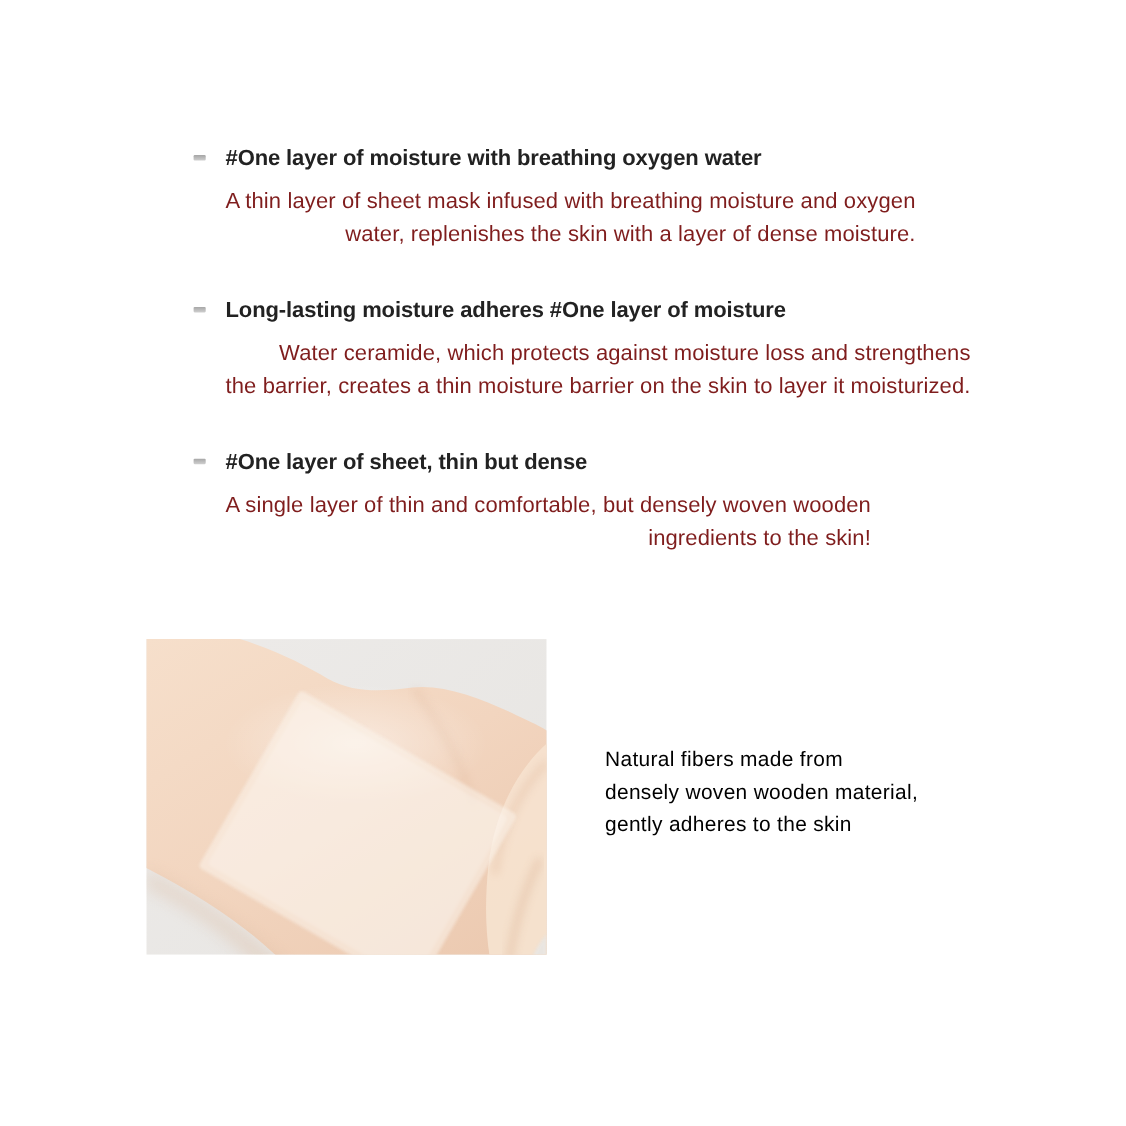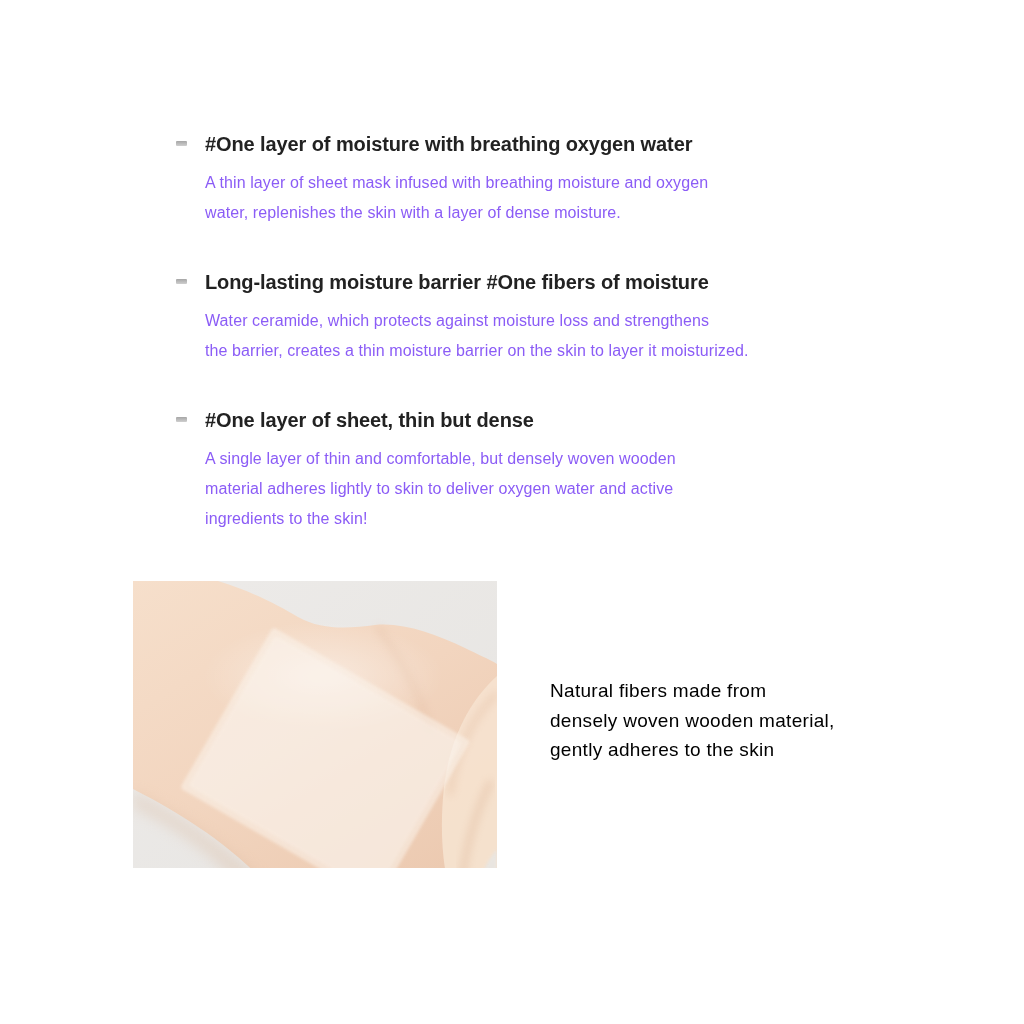--- a/index.html
+++ b/index.html
@@ -24,22 +24,22 @@
     background:linear-gradient(#a6a6a6, #cfcfcf);
     border-radius:1px;
   }
   .section-content { margin-left:30px; }
   .heading {
     font-size:20px; font-weight:700; color:#222222;
     line-height:24px; letter-spacing:-0.1px; white-space:nowrap;
   }
   .body { margin-top:12px; }
   .body-line {
-    font-size:16px; font-weight:400; color:#8b5cf6;
-    line-height:30px; letter-spacing:0.1px; white-space:nowrap;
+    font-size:20px; font-weight:400; color:#7f1d1d;
+    line-height:30px; letter-spacing:0.1px; white-space:nowrap;text-align:right;
   }
 
   
   .photo {
     position:absolute; left:133px; top:581px;
     width:364px; height:321px;
   }
   .photo svg { display:block; width:100%; height:100%; }
 
   
@@ -61,35 +61,34 @@
       <div class="body">
         <div class="body-line">A thin layer of sheet mask infused with breathing moisture and oxygen</div>
         <div class="body-line">water, replenishes the skin with a layer of dense moisture.</div>
       </div>
     </div>
   </div>
 
   <div class="section" id="section-2">
     <span class="bullet"></span>
     <div class="section-content">
-      <div class="heading">Long-lasting moisture barrier #One fibers of moisture</div>
+      <div class="heading">Long-lasting moisture adheres #One layer of moisture</div>
       <div class="body">
         <div class="body-line">Water ceramide, which protects against moisture loss and strengthens</div>
         <div class="body-line">the barrier, creates a thin moisture barrier on the skin to layer it moisturized.</div>
       </div>
     </div>
   </div>
 
   <div class="section" id="section-3">
     <span class="bullet"></span>
     <div class="section-content">
       <div class="heading">#One layer of sheet, thin but dense</div>
       <div class="body">
         <div class="body-line">A single layer of thin and comfortable, but densely woven wooden</div>
-        <div class="body-line">material adheres lightly to skin to deliver oxygen water and active</div>
         <div class="body-line">ingredients to the skin!</div>
       </div>
     </div>
   </div>
 
   <div class="photo">
     <svg viewBox="0 0 364 321" xmlns="http://www.w3.org/2000/svg">
       <defs>
         <linearGradient id="bgGrad" x1="0" y1="0" x2="1" y2="1">
           <stop offset="0" stop-color="#edebe9"></stop>

